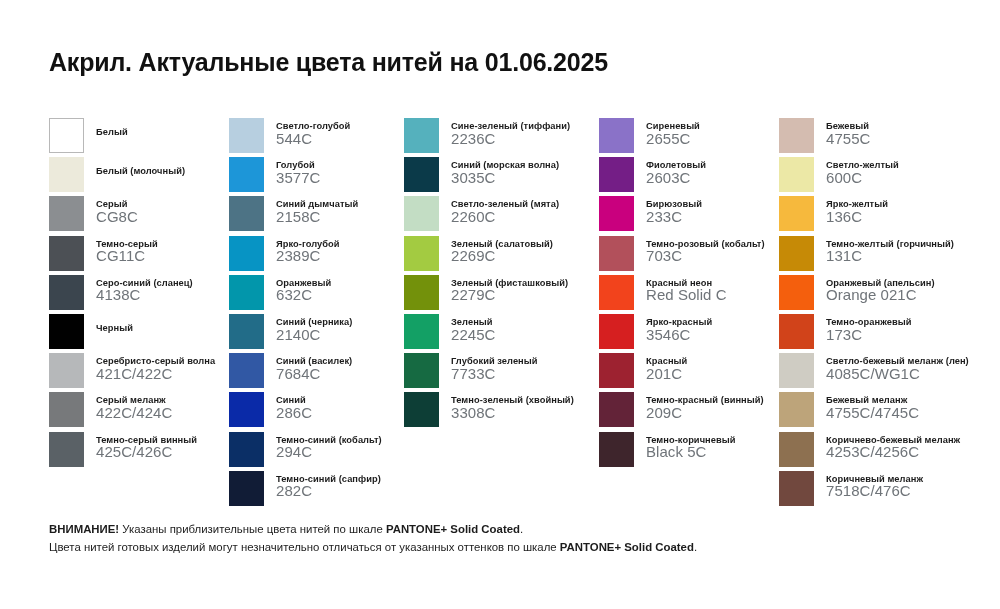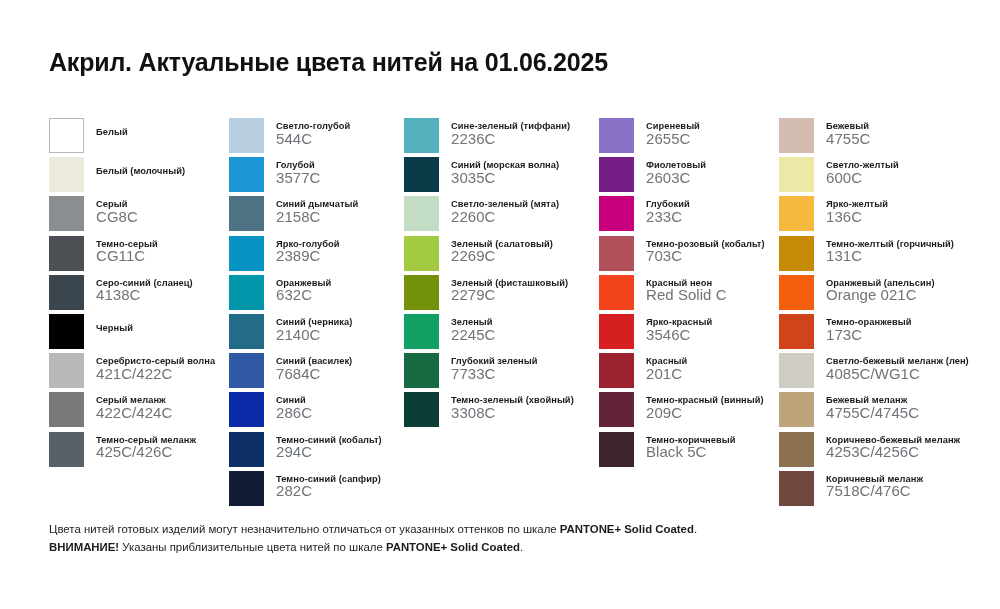--- a/index.html
+++ b/index.html
@@ -175,21 +175,21 @@
         <div class="swatch-row">
           <div class="swatch-chip" style="background: rgb(119, 121, 123);"></div>
           <div class="swatch-text">
             <span class="swatch-name">Серый меланж</span>
             <span class="swatch-code">422C/424C</span>
           </div>
         </div>
         <div class="swatch-row">
           <div class="swatch-chip" style="background: rgb(90, 97, 102);"></div>
           <div class="swatch-text">
-            <span class="swatch-name">Темно-серый меланж</span>
+            <span class="swatch-name">Темно-серый винный</span>
             <span class="swatch-code">425C/426C</span>
           </div>
         </div>
       </div>
       <div class="swatch-column" style="left: 229px;">
         <div class="swatch-row">
           <div class="swatch-chip" style="background: rgb(183, 207, 224);"></div>
           <div class="swatch-text">
             <span class="swatch-name">Светло-голубой</span>
             <span class="swatch-code">544C</span>
@@ -328,21 +328,21 @@
         <div class="swatch-row">
           <div class="swatch-chip" style="background: rgb(116, 30, 134);"></div>
           <div class="swatch-text">
             <span class="swatch-name">Фиолетовый</span>
             <span class="swatch-code">2603C</span>
           </div>
         </div>
         <div class="swatch-row">
           <div class="swatch-chip" style="background: rgb(201, 0, 126);"></div>
           <div class="swatch-text">
-            <span class="swatch-name">Глубокий</span>
+            <span class="swatch-name">Бирюзовый</span>
             <span class="swatch-code">233C</span>
           </div>
         </div>
         <div class="swatch-row">
           <div class="swatch-chip" style="background: rgb(178, 80, 91);"></div>
           <div class="swatch-text">
             <span class="swatch-name">Темно-розовый (кобальт)</span>
             <span class="swatch-code">703C</span>
           </div>
         </div>
@@ -450,21 +450,21 @@
           <div class="swatch-chip" style="background: rgb(113, 72, 62);"></div>
           <div class="swatch-text">
             <span class="swatch-name">Коричневый меланж</span>
             <span class="swatch-code">7518C/476C</span>
           </div>
         </div>
       </div>
     </div>
 
   <div id="footer">
+    <div class="footer-line">
+      <span class="footer-strong">ВНИМАНИЕ!</span><span class="footer-normal"> Указаны приблизительные цвета нитей по шкале </span><span class="footer-strong">PANTONE+ Solid Coated</span><span class="footer-normal">.</span>
+    </div>
     <div class="footer-line">
       <span class="footer-normal">Цвета нитей готовых изделий могут незначительно отличаться от указанных оттенков по шкале </span><span class="footer-strong">PANTONE+ Solid Coated</span><span class="footer-normal">.</span>
     </div>
-    <div class="footer-line">
-      <span class="footer-strong">ВНИМАНИЕ!</span><span class="footer-normal"> Указаны приблизительные цвета нитей по шкале </span><span class="footer-strong">PANTONE+ Solid Coated</span><span class="footer-normal">.</span>
-    </div>
   </div>
 
 </div>
 
 </body></html>

